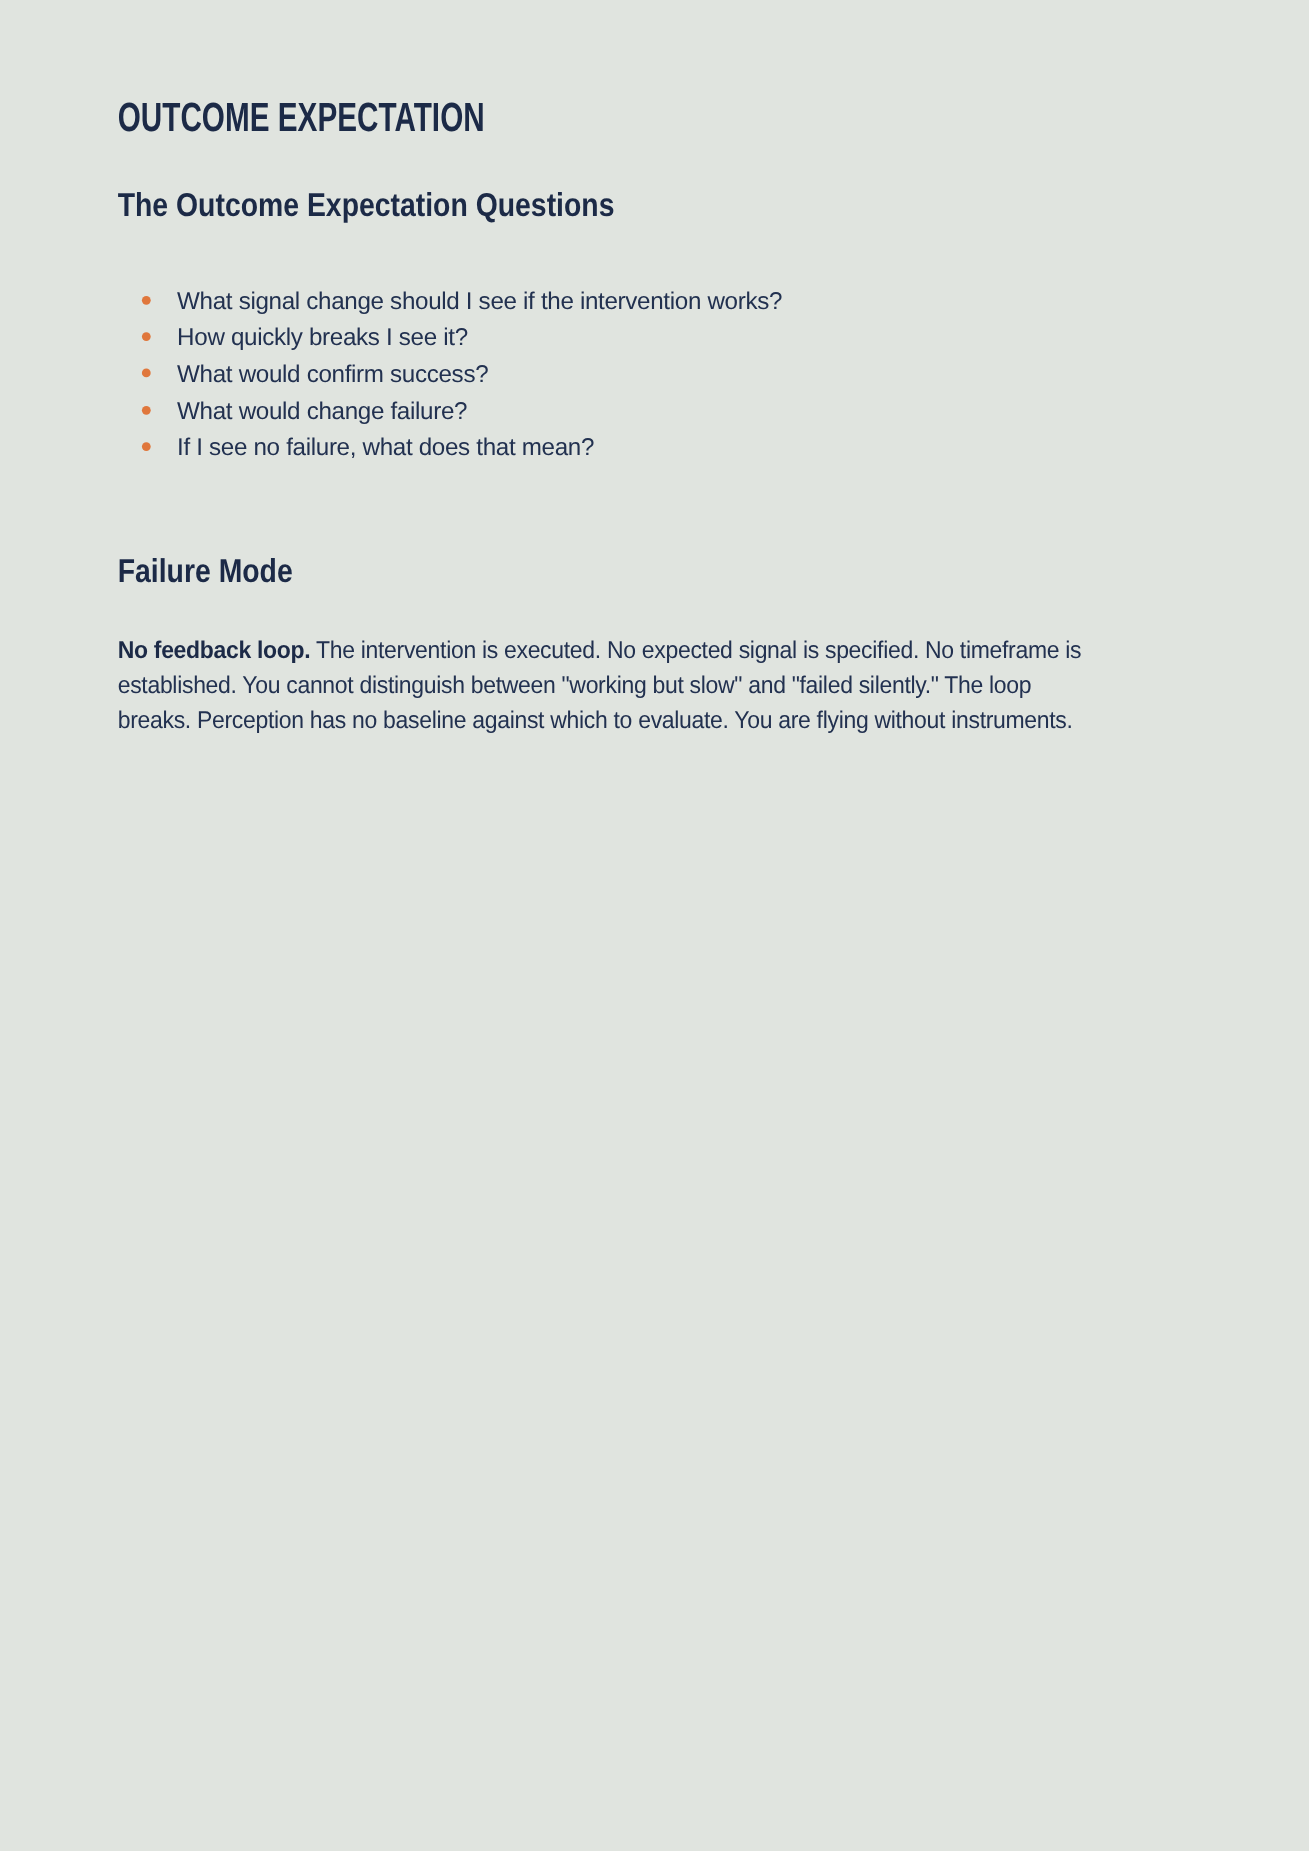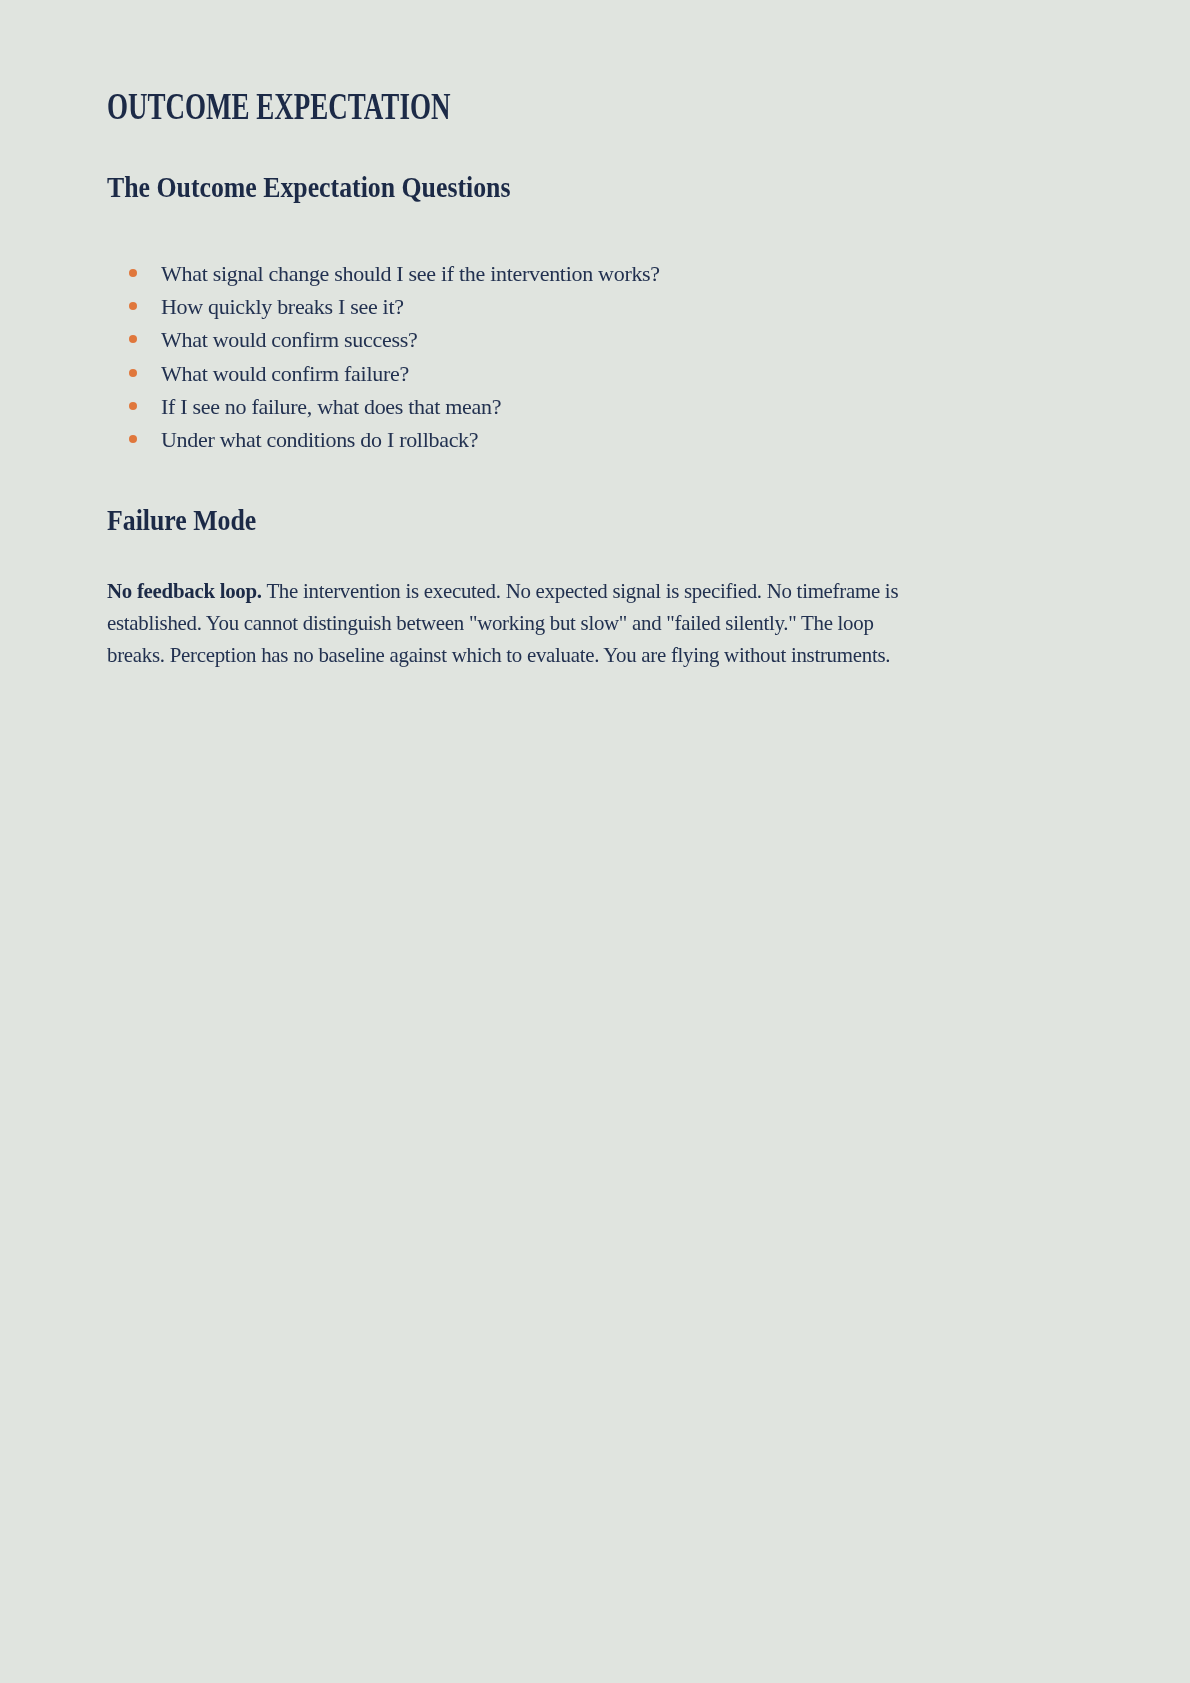--- a/index.html
+++ b/index.html
@@ -5,21 +5,21 @@
   html, body {
     margin: 0;
     padding: 0;
     background: #e0e4df;
   }
   .page {
     position: relative;
     width: 1190px;
     height: 1390px;
     background: var(--page-bg, #e0e4df);
-    font-family: Liberation Serif, serif;
+    font-family: Liberation Sans, sans-serif;
     overflow: hidden;
   }
   .page-title {
     position: absolute;
     left: 107px;
     top: 88px;
     margin: 0;
     font-size: 37px;
     font-weight: 700;
     line-height: 1;
@@ -129,29 +129,25 @@
     <li class="q-item">
       <span class="dot"></span>
       <span>How quickly breaks I see it?</span>
     </li>
     <li class="q-item">
       <span class="dot"></span>
       <span>What would confirm success?</span>
     </li>
     <li class="q-item">
       <span class="dot"></span>
-      <span>What would confirm failure?</span>
+      <span>What would change failure?</span>
     </li>
     <li class="q-item">
       <span class="dot"></span>
       <span>If I see no failure, what does that mean?</span>
-    </li>
-    <li class="q-item">
-      <span class="dot"></span>
-      <span>Under what conditions do I rollback?</span>
     </li>
   </ul>
 
   <h2 class="section-heading failure-heading">Failure Mode</h2>
 
   <p class="body-para">
     <span class="pline"><strong>No feedback loop.</strong><span> The intervention is executed. No expected signal is specified. No timeframe is</span></span>
     <span class="pline">established. You cannot distinguish between "working but slow" and "failed silently." The loop</span>
     <span class="pline">breaks. Perception has no baseline against which to evaluate. You are flying without instruments.</span>
   </p>

